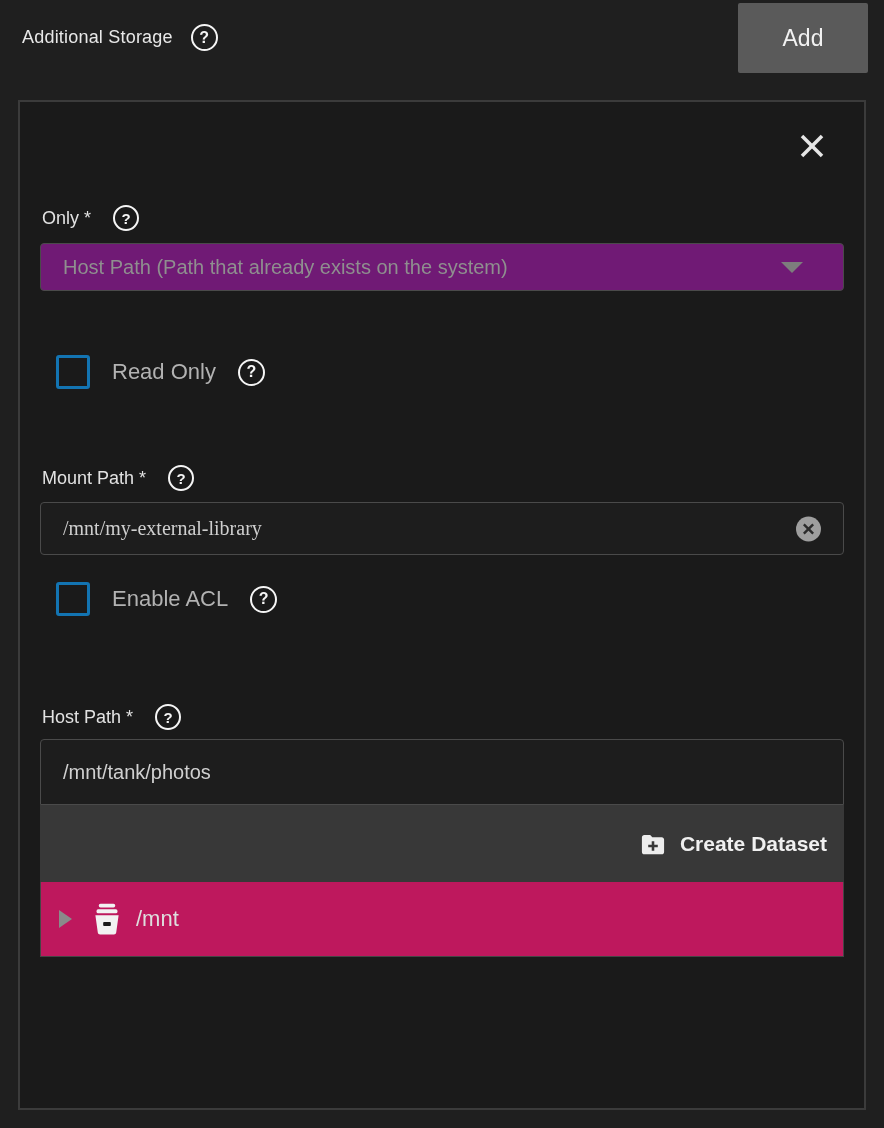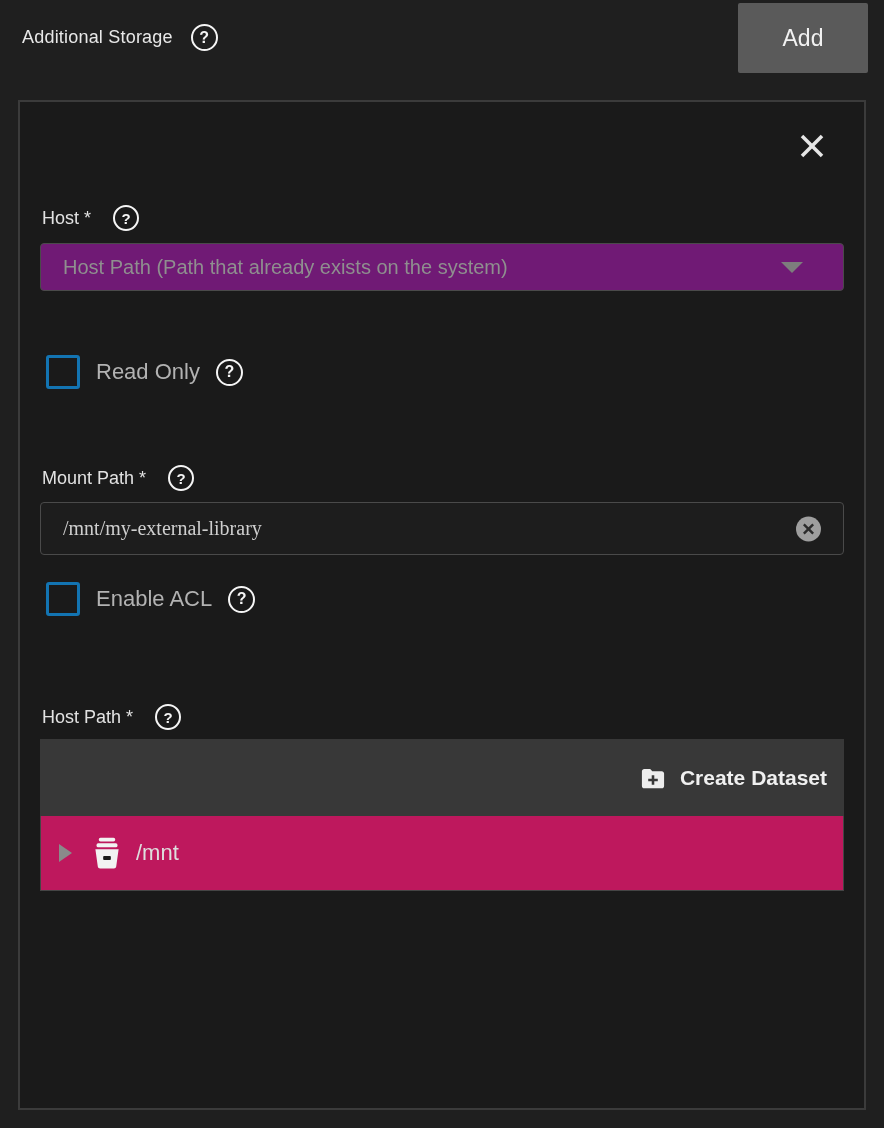--- a/index.html
+++ b/index.html
@@ -66,21 +66,21 @@
   }
   .select-value { font-size: 20px; color: #8f8f8f; flex: 1; }
   .caret-down {
     width: 0; height: 0; flex: none;
     border-left: 11px solid transparent;
     border-right: 11px solid transparent;
     border-top: 11px solid #7d7d7d;
   }
 
   
-  .checkbox-row { display: flex; align-items: center; gap: 16px; margin-left: 6px; }
+  .checkbox-row { display: flex; align-items: center; gap: 22px; margin-left: 16px; }
   .row-readonly { margin-top: 64px; }
   .row-acl { margin-top: 27px; }
   .checkbox {
     width: 34px; height: 34px; flex: none;
     border: 3.5px solid #1374b2; border-radius: 3px;
     background: transparent; cursor: pointer;
   }
   .checkbox-label { font-size: 22px; color: #b2b2b2; }
 
   
@@ -163,21 +163,21 @@
   <div class="close-row">
     <button class="close-btn" aria-label="close">
       <svg viewBox="0 0 32 32">
         <line x1="6" y1="6" x2="26" y2="26" stroke="#e6e6e6" stroke-width="3.6"></line>
         <line x1="26" y1="6" x2="6" y2="26" stroke="#e6e6e6" stroke-width="3.6"></line>
       </svg>
     </button>
   </div>
 
   <div class="field-label-row row-type-label">
-    <span class="field-label">Host *</span>
+    <span class="field-label">Only *</span>
     <span class="help small">?</span>
   </div>
 
   <div class="select-box">
     <span class="select-value">Host Path (Path that already exists on the system)</span>
     <span class="caret-down"></span>
   </div>
 
   <div class="checkbox-row row-readonly">
     <span class="checkbox" role="checkbox" aria-checked="false"></span>
@@ -206,20 +206,23 @@
     <span class="checkbox-label">Enable ACL</span>
     <span class="help">?</span>
   </div>
 
   <div class="field-label-row row-hostpath-label">
     <span class="field-label">Host Path *</span>
     <span class="help small">?</span>
   </div>
 
   <div class="explorer">
+    <div class="explorer-input">
+      <input type="text" value="/mnt/tank/photos" style="">
+    </div>
 
     <div class="explorer-toolbar">
       <button class="create-dataset-btn">
         <span>
           <svg viewBox="0 0 24 24">
             <path fill="#ededed" d="M9.6 4.2l1.8 2h8.1c1.1 0 2 .9 2 2v10.6c0 1.1-.9 2-2 2H4.5c-1.1 0-2-.9-2-2V6.2c0-1.1.9-2 2-2h5.1z"></path>
             <path fill="#383838" d="M10.9 9.6h2.2v3h3v2.2h-3v3h-2.2v-3h-3v-2.2h3z"></path>
           </svg>
         </span>
         <span class="create-dataset-label">Create Dataset</span>

